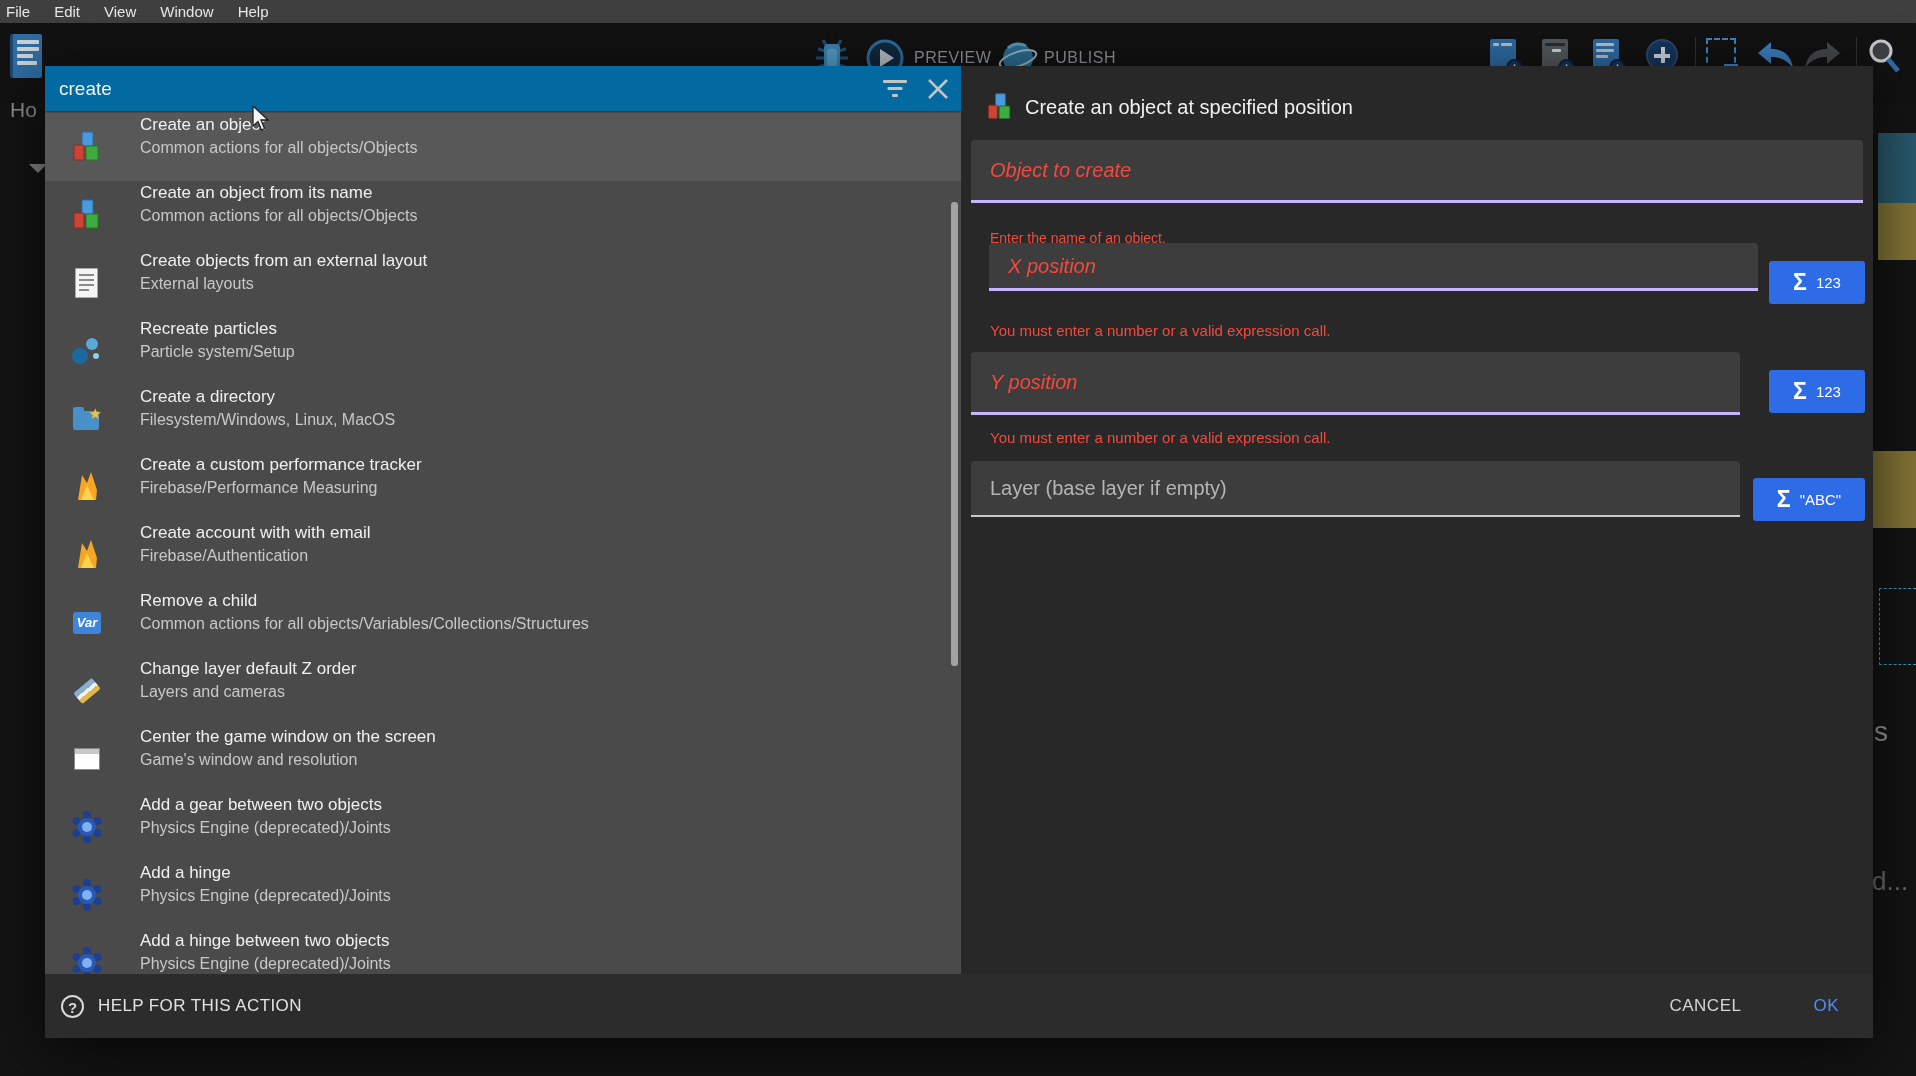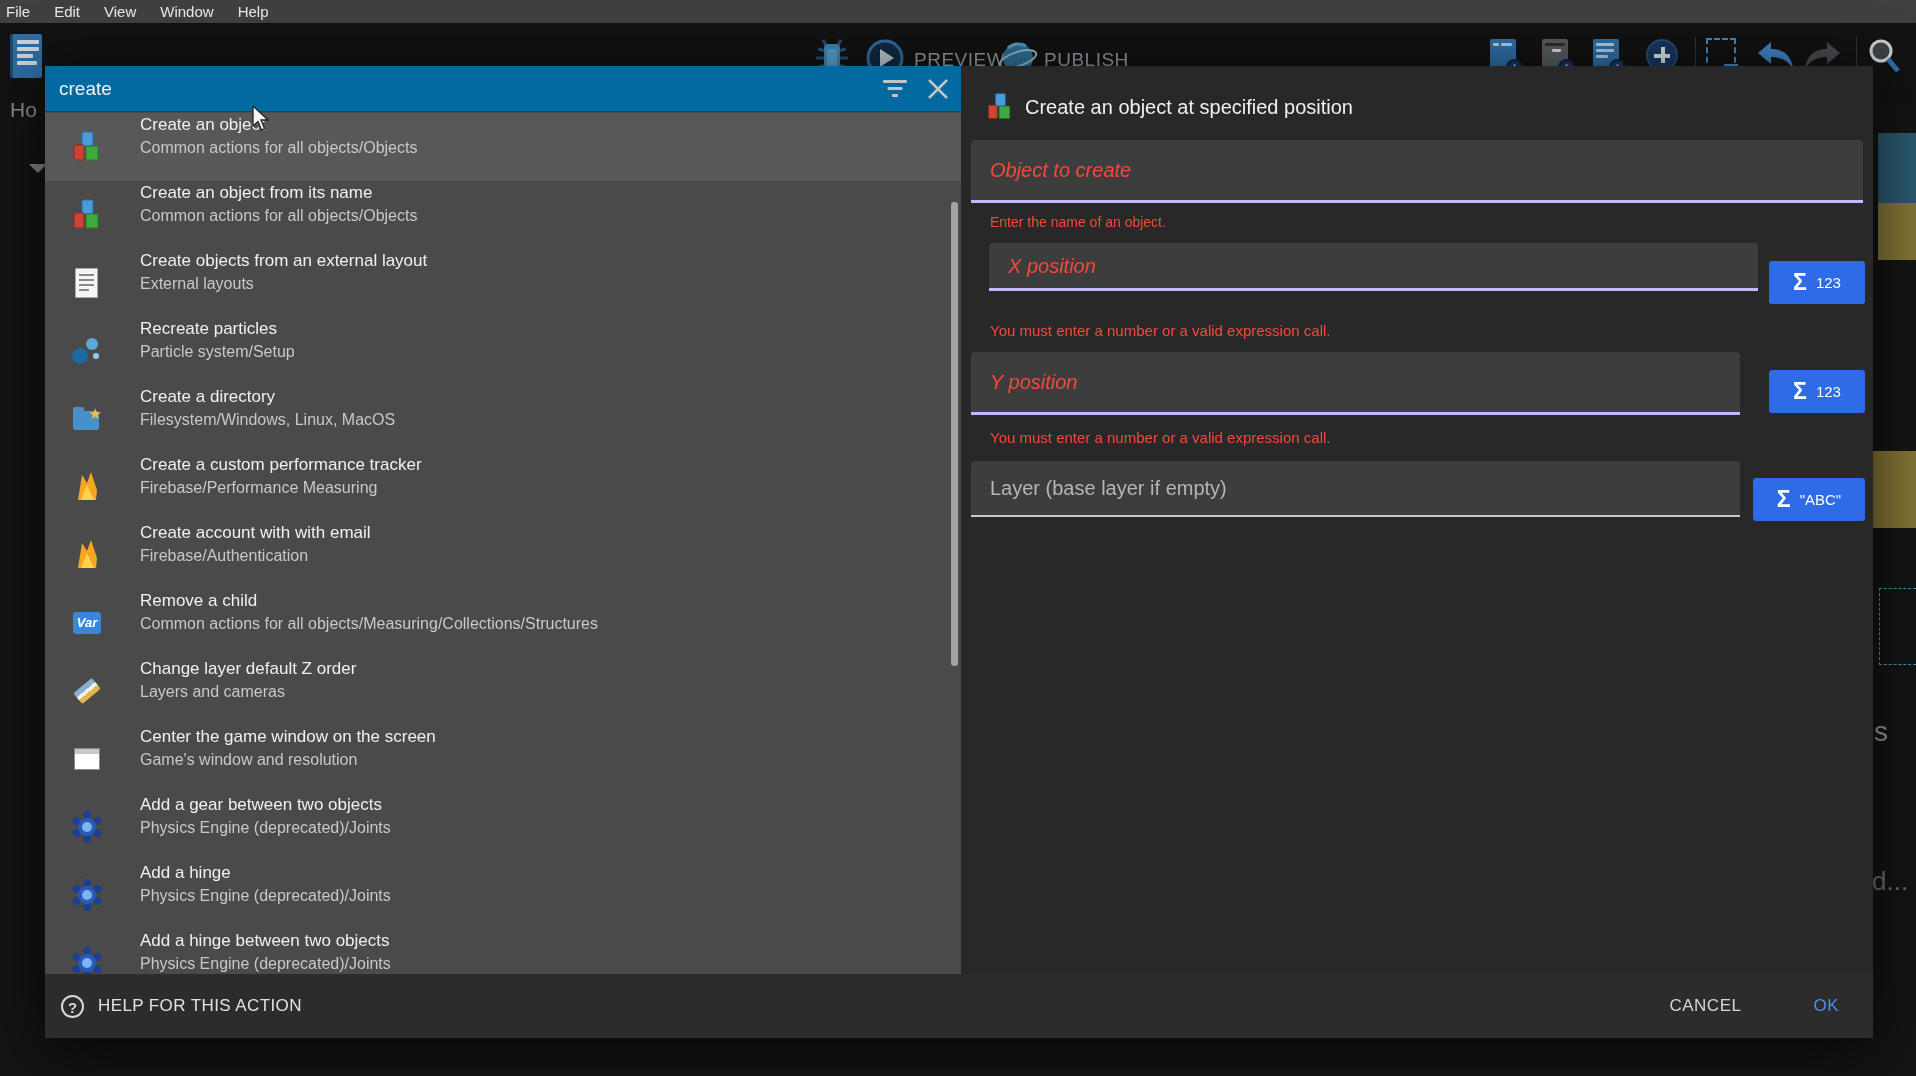--- a/index.html
+++ b/index.html
@@ -11,21 +11,21 @@
   }
   
   .menubar { position:absolute; left:0; top:0; width:100%; height:23px;
     background:#404040; display:flex; align-items:center; padding-left:6px; z-index:2; }
   .menu-item { color:#e8e8e8; font-size:15px; margin-right:24px; cursor:default; }
   
   .toolbar { position:absolute; left:0; top:23px; width:100%; height:80px; background:#121212; z-index:1; }
   .proj-icon { position:absolute; left:10px; top:11px; width:32px; height:44px;
     background:#2f6ea5; border-radius:2px; border-left:3px solid #1c4a74; }
   .proj-icon i { position:absolute; left:4px; height:4px; background:#cdd5db; border-radius:1px; }
-  .tool-label { position:absolute; color:#8f969e; font-size:19px; letter-spacing:0.5px; top:26px; }
+  .tool-label { position:absolute; color:#8f969e; font-size:16px; letter-spacing:0.5px; top:26px; }
   .sep { position:absolute; top:14px; width:1px; height:36px; background:#333; }
   .tb-doc { position:absolute; top:16px; width:26px; height:32px; border-radius:2px; }
   .tb-doc .line { position:absolute; background:#b9c6d0; height:3px; border-radius:1px; }
   .plus-badge { position:absolute; right:-7px; bottom:-5px; width:17px; height:17px; border-radius:50%;
     background:#16365e; border:2px solid #0e2138; color:#dbe4ec; font-size:13px; line-height:13px;
     text-align:center; font-weight:bold; }
   .circle-plus { position:absolute; top:16px; width:32px; height:32px; border-radius:50%;
     background:#16365e; border:2px solid #2a4a70; }
   .circle-plus:before, .circle-plus:after { content:""; position:absolute; background:#cfd9e2; }
   .circle-plus:before { left:6px; top:12.5px; width:16px; height:4px; }
@@ -303,21 +303,21 @@
               <div class="rsub">Firebase/Authentication</div>
             </div>
         </div>
 
         <div class="row">
           <span class="ricon">
             <span class="ic-var">Var</span>
           </span>
           <div class="rtext">
               <div class="rtitle">Remove a child</div>
-              <div class="rsub">Common actions for all objects/Measuring/Collections/Structures</div>
+              <div class="rsub">Common actions for all objects/Variables/Collections/Structures</div>
             </div>
         </div>
 
         <div class="row">
           <span class="ricon">
               <span class="ic-eraser"></span>
             </span>
           <div class="rtext">
               <div class="rtitle">Change layer default Z order</div>
               <div class="rsub">Layers and cameras</div>
@@ -407,21 +407,21 @@
             <rect x="12" y="2" width="11" height="14" rx="1" fill="#4a9ade" stroke="#2a6aa0"></rect>
             <rect x="4" y="15" width="10" height="15" rx="1" fill="#cc4433" stroke="#8a2a1e"></rect>
             <rect x="16" y="16" width="12" height="14" rx="1" fill="#3faa3f" stroke="#227a22"></rect>
           </svg>
       </span>
       <div class="rp-title">Create an object at specified position</div>
 
       <div class="field err" style="left:10px;top:74px;width:892px;height:63px">
         <span class="flabel">Object to create</span>
       </div>
-      <div class="msg" style="left:29px;top:148px;font-size:14px">Enter the name of an object.</div>
+      <div class="msg" style="left:29px;top:164px;font-size:14px">Enter the name of an object.</div>
 
       <div class="field err" style="left:28px;top:177px;width:769px;height:48px">
         <span class="flabel">X position</span>
       </div>
       <div class="sigma-btn" style="left:808px;top:195px;width:96px">
         <span class="sg">Σ</span>
         <span class="bl">123</span>
       </div>
       <div class="msg" style="left:29px;top:256px">You must enter a number or a valid expression call.</div>
 

